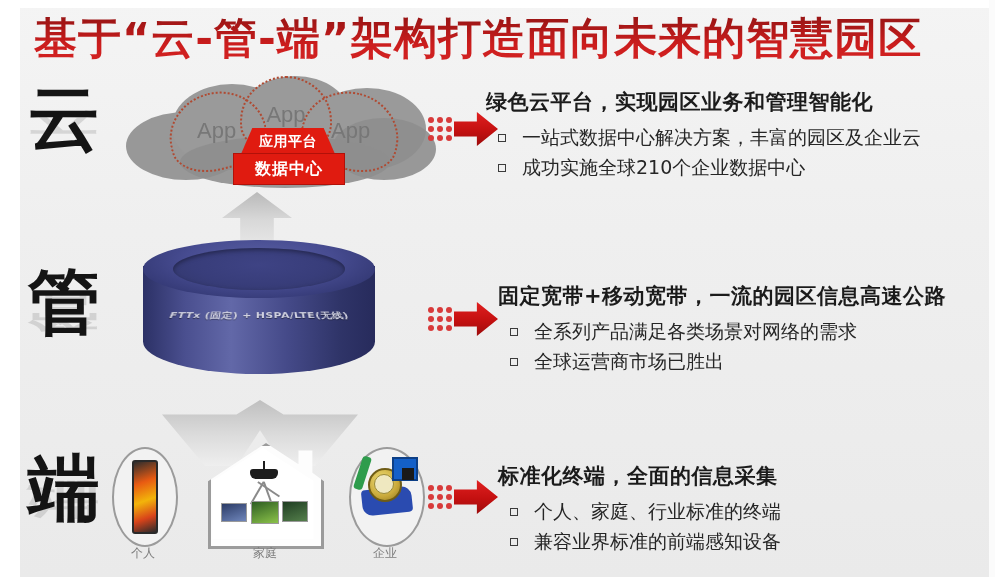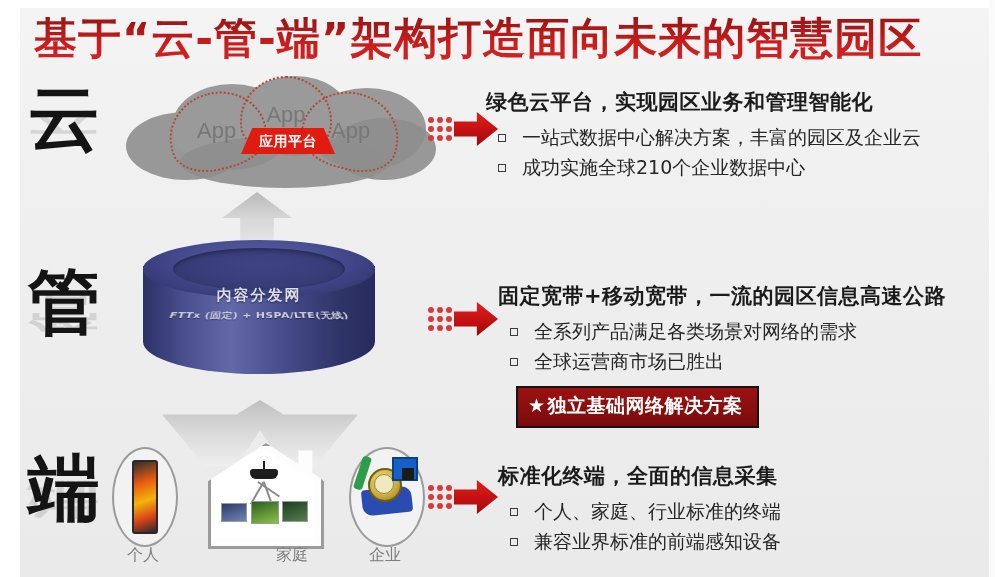--- a/index.html
+++ b/index.html
@@ -186,21 +186,21 @@
   .dev-oval {
     position:absolute;
     border:2px solid #9b9b9b;
     border-radius:50%;
     background: #f2f2f2;
   }
   .dev-label {
     position:absolute;
     text-align:center;
     color:#7d7d7d;
-    font-size:16px;
+    font-size:12px;
     font-family:Liberation Mono, monospace;
   }
   #dev1-oval { left:112px; top:447px; width:62px; height:96px; }
   #dev1-label{ left:100px; top:545px; width:86px; }
   #phone {
     position:absolute; left:132px; top:460px; width:22px; height:70px;
     border:2px solid #2a2a2a; border-radius:3px;
     background: linear-gradient(160deg,#2d2d2d 0%, #e85a12 30%, #f2b40a 55%, #d8431a 78%, #2a2a2a 100%);
   }
 
@@ -221,21 +221,21 @@
   #ap {
     position:absolute; left:42px; top:26px; width:28px; height:10px;
     background:#1d1d1d; border-radius: 3px 3px 6px 6px;
   }
   #ap-stick { position:absolute; left:55px; top:18px; width:2px; height:9px; background:#1d1d1d; }
   .mini-screen { position:absolute; border:1px solid #9a9a9a; }
   #m-laptop { left:13px; top:60px; width:24px; height:17px; background: linear-gradient(160deg,#2b3b66,#6f86bb); }
   #m-tv     { left:43px; top:58px; width:26px; height:21px; background: linear-gradient(160deg,#2d5d22,#8cc34a); }
   #m-tablet { left:74px; top:58px; width:24px; height:19px; background: linear-gradient(160deg,#1f3d22,#547f4b); }
   .ap-ray { position:absolute; background:#8a8a8a; height:1.5px; transform-origin: left center; }
-  #dev2-label{ left:222px; top:545px; width:86px;text-align:right; }
+  #dev2-label{ left:222px; top:545px; width:86px; }
 
   #dev3-oval { left:349px; top:447px; width:72px; height:96px; }
   #dev3-label{ left:342px; top:545px; width:86px; }
   #meter-base {
     position:absolute; left:362px; top:488px; width:50px; height:26px;
     background:#2a4bb0; border-radius: 4px 10px 4px 10px;
     transform: rotate(-6deg);
   }
   #meter-dial {
     position:absolute; left:368px; top:468px; width:30px; height:30px;
@@ -353,30 +353,30 @@
     </div>
     <div class="app-bubble" id="app-2">
       <span>App</span>
     </div>
     <div class="app-bubble" id="app-3">
       <span>App</span>
     </div>
 
     <div id="dc-box">
       <div id="dc-top">应用平台</div>
+      <div id="dc-bot">数据中心</div>
     </div>
   </div>
 
   <div id="arrow-up-1"></div>
 
   <div id="cyl-wrap">
     <div id="cyl-body"></div>
     <div id="cyl-top"></div>
     <div id="cyl-inner"></div>
-    <div id="cyl-t2">内容分发网</div>
     <div id="cyl-t3">FTTx (固定) + HSPA/LTE(无线)</div>
   </div>
 
   <div id="arrow-fan"></div>
 
   <div class="dev-oval" id="dev1-oval"></div>
   <div id="phone"></div>
   <div class="dev-label" id="dev1-label">个人</div>
 
   <div id="dev2-house">
@@ -454,21 +454,20 @@
       <div class="blk-bullet">成功实施全球210个企业数据中心</div>
     </div>
   </div>
 
   <div class="block" id="block-2">
     <div class="blk-head">固定宽带+移动宽带，一流的园区信息高速公路</div>
     <div class="blk-bullets">
       <div class="blk-bullet">全系列产品满足各类场景对网络的需求</div>
       <div class="blk-bullet">全球运营商市场已胜出</div>
     </div>
-    <div class="red-banner"><span class="star">★</span><span>独立基础网络解决方案</span></div>
   </div>
 
   <div class="block" id="block-3">
     <div class="blk-head">标准化终端，全面的信息采集</div>
     <div class="blk-bullets">
       <div class="blk-bullet">个人、家庭、行业标准的终端</div>
       <div class="blk-bullet">兼容业界标准的前端感知设备</div>
     </div>
   </div>
 

